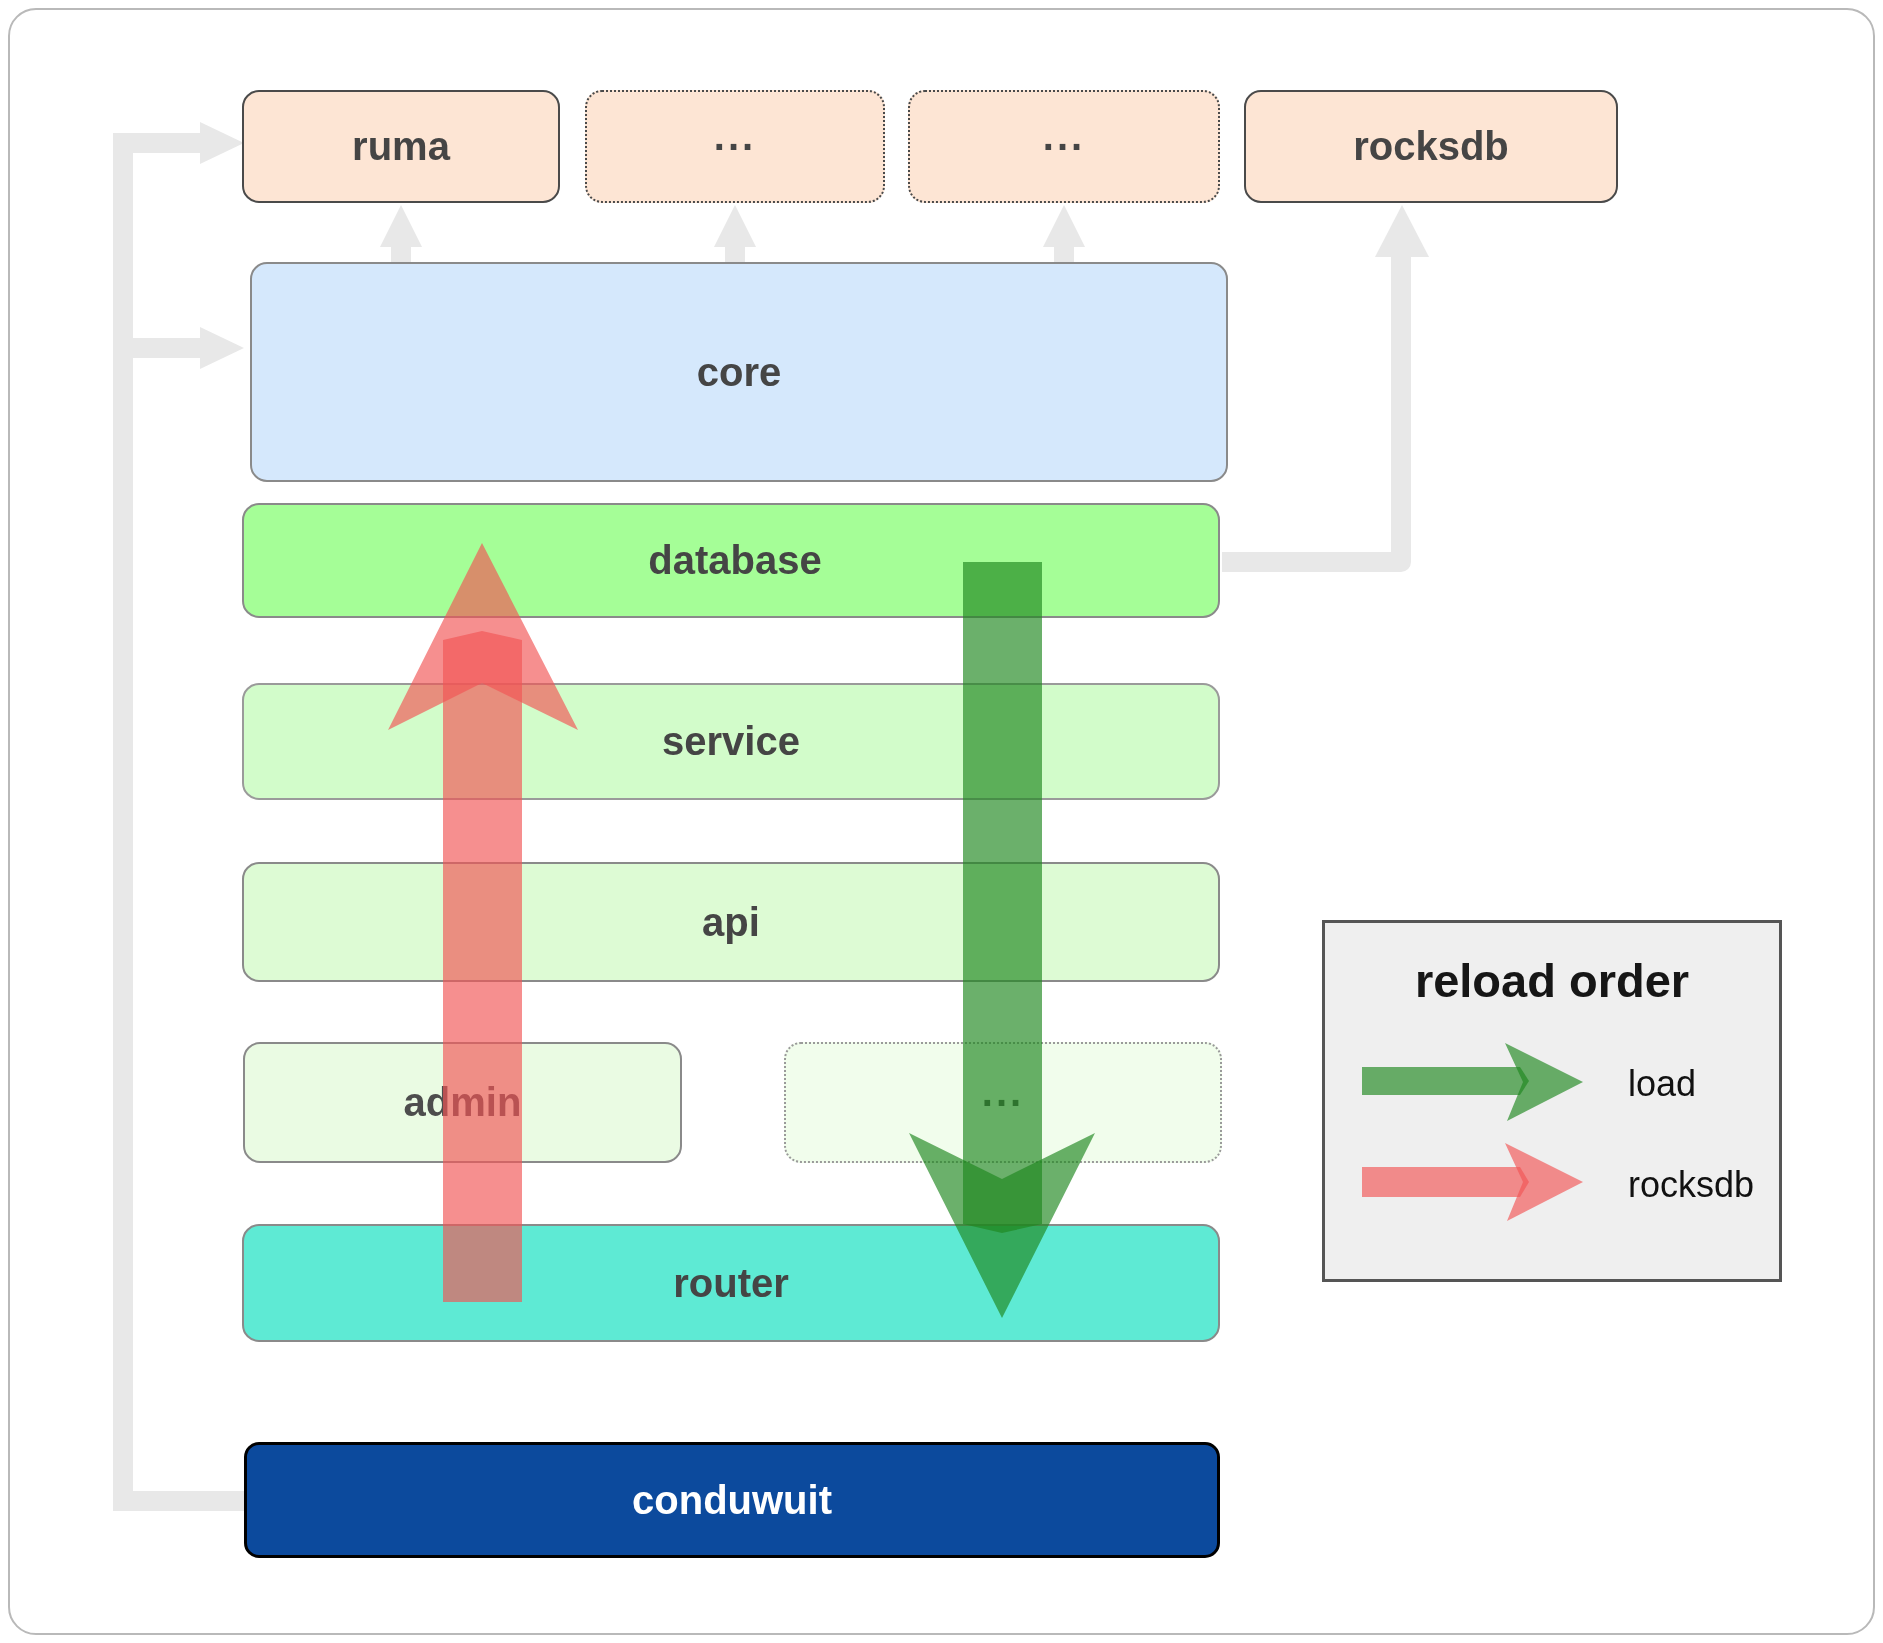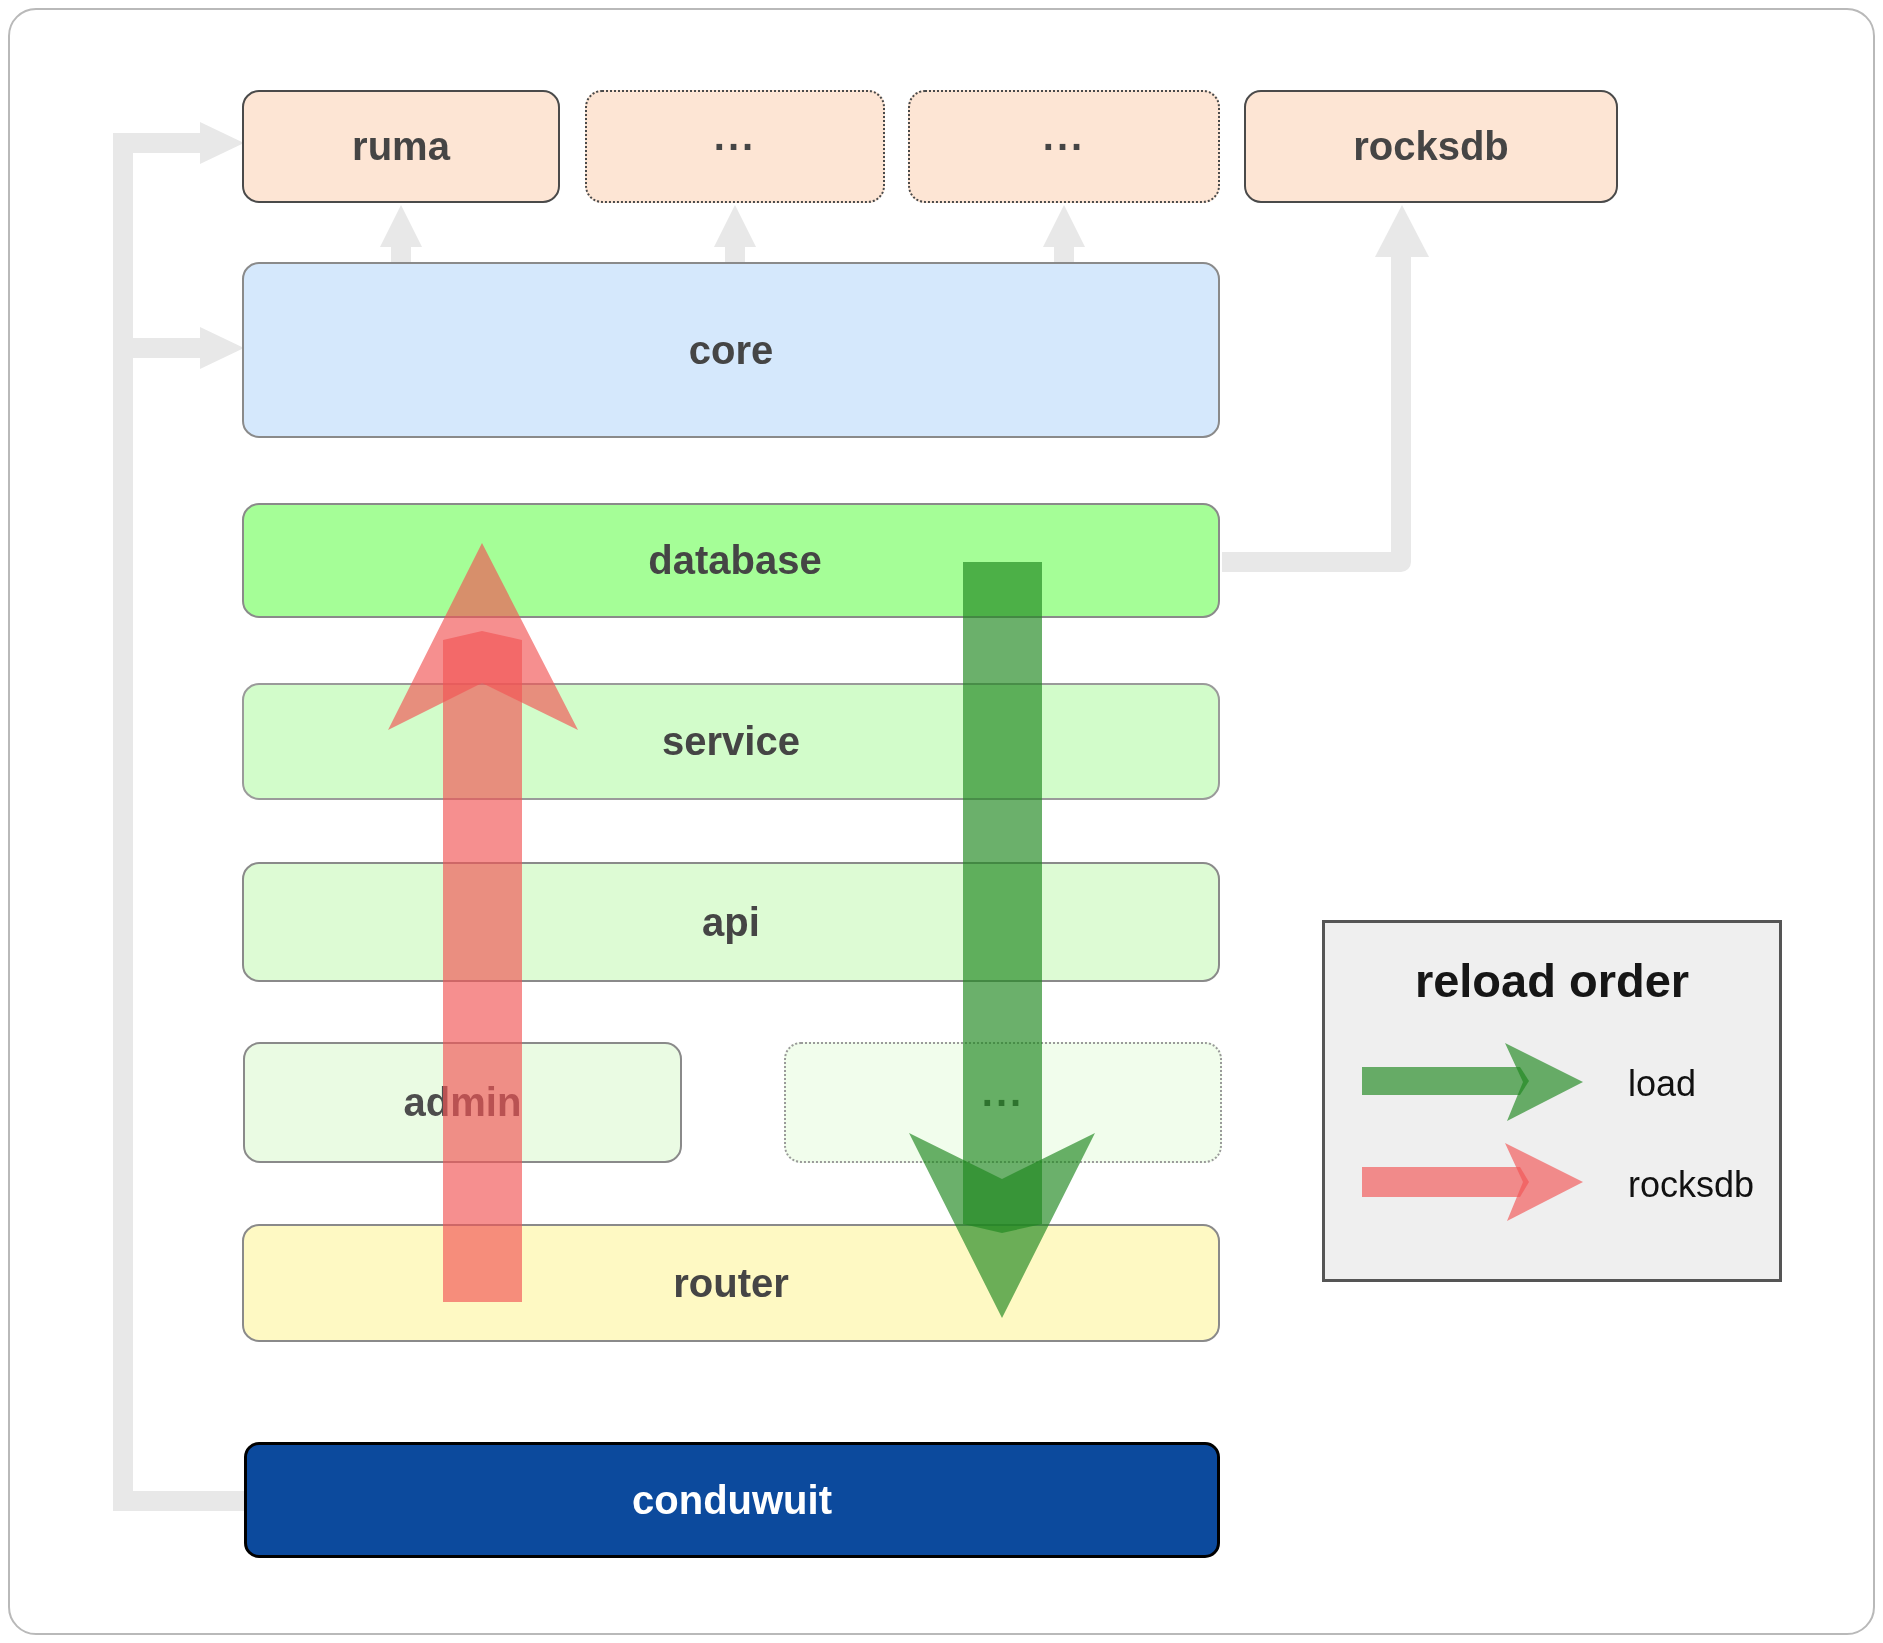--- a/index.html
+++ b/index.html
@@ -21,31 +21,31 @@
     font-size:40px;font-weight:600;color:#454545;
   }
   .peach{background:var(--node-peach);border:2.5px solid #4a4a4a;}
   .peach-dotted{background:var(--node-peach);border:2.5px dotted #4a4a4a;}
   .blue{background:var(--node-blue);border:2px solid #8a8a8a;}
   .green-bright{background:var(--green-bright);border:2px solid #8a8a8a;padding-left:8px;}
   .green-light{background:var(--green-light);border:2px solid #9a9a9a;}
   .green-lighter{background:var(--green-lighter);border:2px solid #8a8a8a;}
   .green-faint{background:var(--green-faint);border:2px solid #8a8a8a;}
   .green-faintest{background:var(--green-faintest);border:2px dotted #9a9a9a;}
-  .white{background:#fef9c3;border:2px solid #8a8a8a;}
+  .white{background:#5eead4;border:2px solid #8a8a8a;}
   .navy{background:var(--node-navy);border:3px solid #000;color:#ffffff;}
   .muted{color:#4d4d4d;}
   .ellipsis-lbl{transform:translateY(-10px);letter-spacing:3px;font-weight:700;}
 
   
   #n-ruma{left:242px;top:90px;width:318px;height:113px;}
   #n-dots1{left:585px;top:90px;width:300px;height:113px;}
   #n-dots2{left:908px;top:90px;width:312px;height:113px;}
   #n-rocksdb{left:1244px;top:90px;width:374px;height:113px;}
-  #n-core{left:242px;top:262px;width:978px;height:176px;}
+  #n-core{left:250px;top:262px;width:978px;height:220px;}
   #n-database{left:242px;top:503px;width:978px;height:115px;}
   #n-service{left:242px;top:683px;width:978px;height:117px;}
   #n-api{left:242px;top:862px;width:978px;height:120px;}
   #n-admin{left:243px;top:1042px;width:439px;height:121px;}
   #n-dots3{left:784px;top:1042px;width:438px;height:121px;}
   #n-router{left:242px;top:1224px;width:978px;height:118px;}
   #n-conduwuit{left:244px;top:1442px;width:976px;height:116px;border-radius:15px;}
 
   
   .legend{

